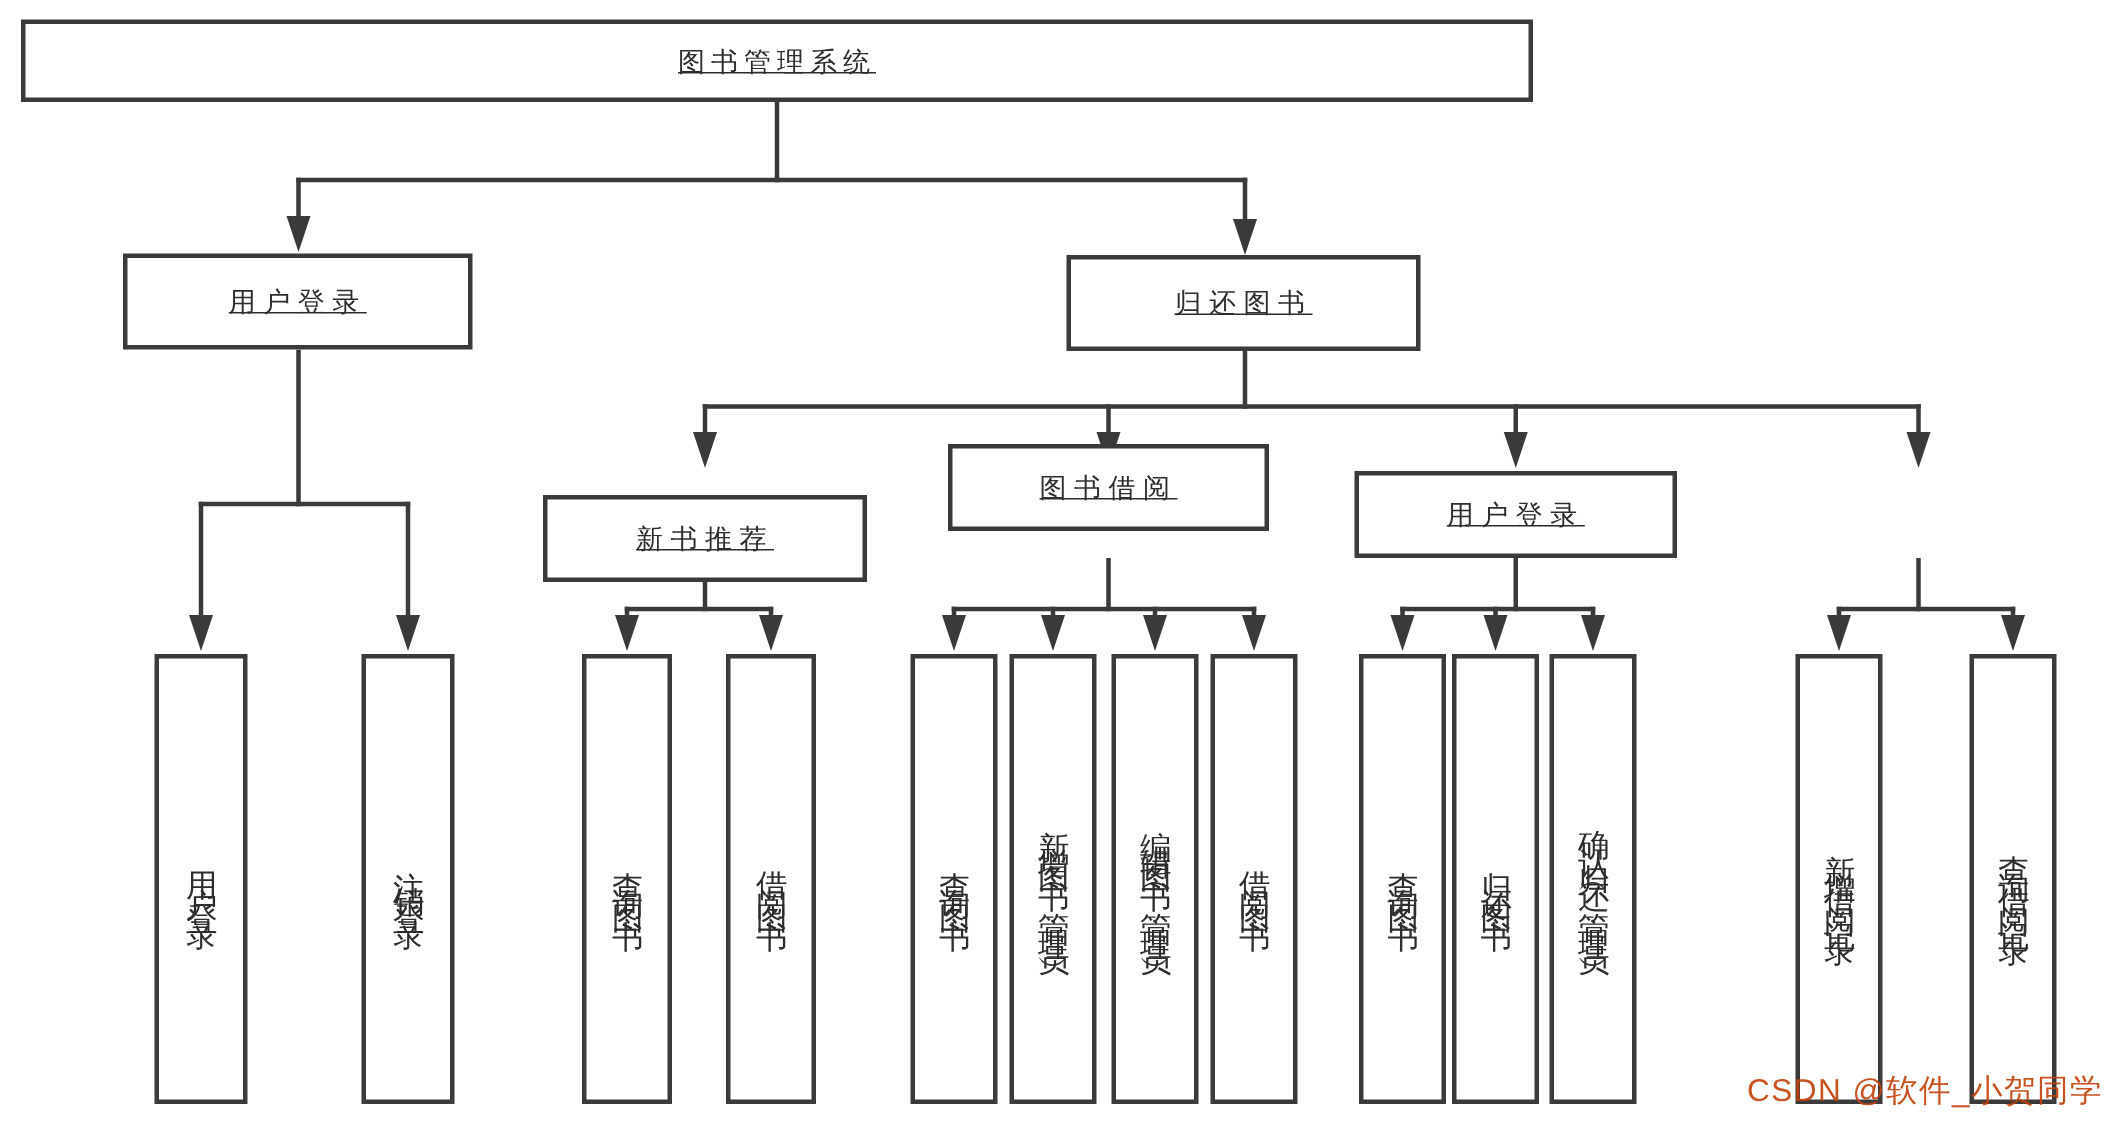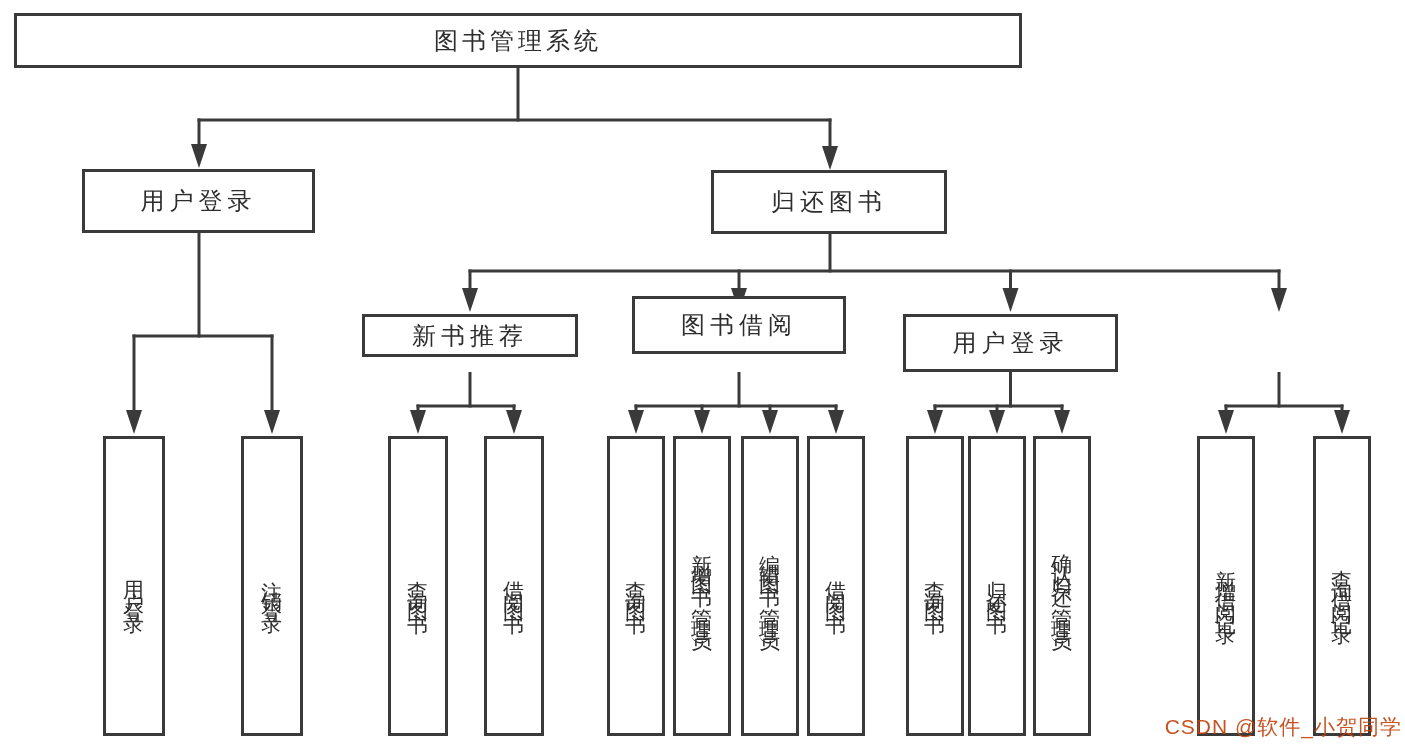--- a/index.html
+++ b/index.html
@@ -33,23 +33,24 @@
     box-sizing: border-box;
     background: #ffffff;
     border: 3px solid #3a3a3a;
     display: flex;
     align-items: center;
     justify-content: center;
     color: #2d2d2d;
     z-index: 1;
   }
   .hbox .lbl {
-    font-size: 24px;
+    font-size: 18px;
     letter-spacing: 5px;
     white-space: nowrap;
+    text-decoration: underline;
   }
   .hbox.root .lbl {
     letter-spacing: 4px;
   }
   .vbox .vlabel {
     writing-mode: vertical-rl;
     text-orientation: mixed;
     font-size: 21px;
     letter-spacing: 11px;
     line-height: 1;
@@ -152,21 +153,21 @@
     <span class="lbl">图书管理系统</span>
   </div>
 
   <div class="node hbox" style="left:82px; top:169px; width:233px; height:64px;">
     <span class="lbl">用户登录</span>
   </div>
   <div class="node hbox" style="left:711px; top:170px; width:236px; height:64px;">
     <span class="lbl">归还图书</span>
   </div>
 
-  <div class="node hbox" style="left:362px; top:314px; width:216px; height:43px;">
+  <div class="node hbox" style="left:362px; top:330px; width:216px; height:58px;">
     <span class="lbl">新书推荐</span>
   </div>
   <div class="node hbox" style="left:632px; top:296px; width:214px; height:58px;">
     <span class="lbl">图书借阅</span>
   </div>
   <div class="node hbox" style="left:903px; top:314px; width:215px; height:58px;">
     <span class="lbl">用户登录</span>
   </div>
 
   <div class="node vbox" style="left:103px; top:436px; width:62px; height:300px;">

